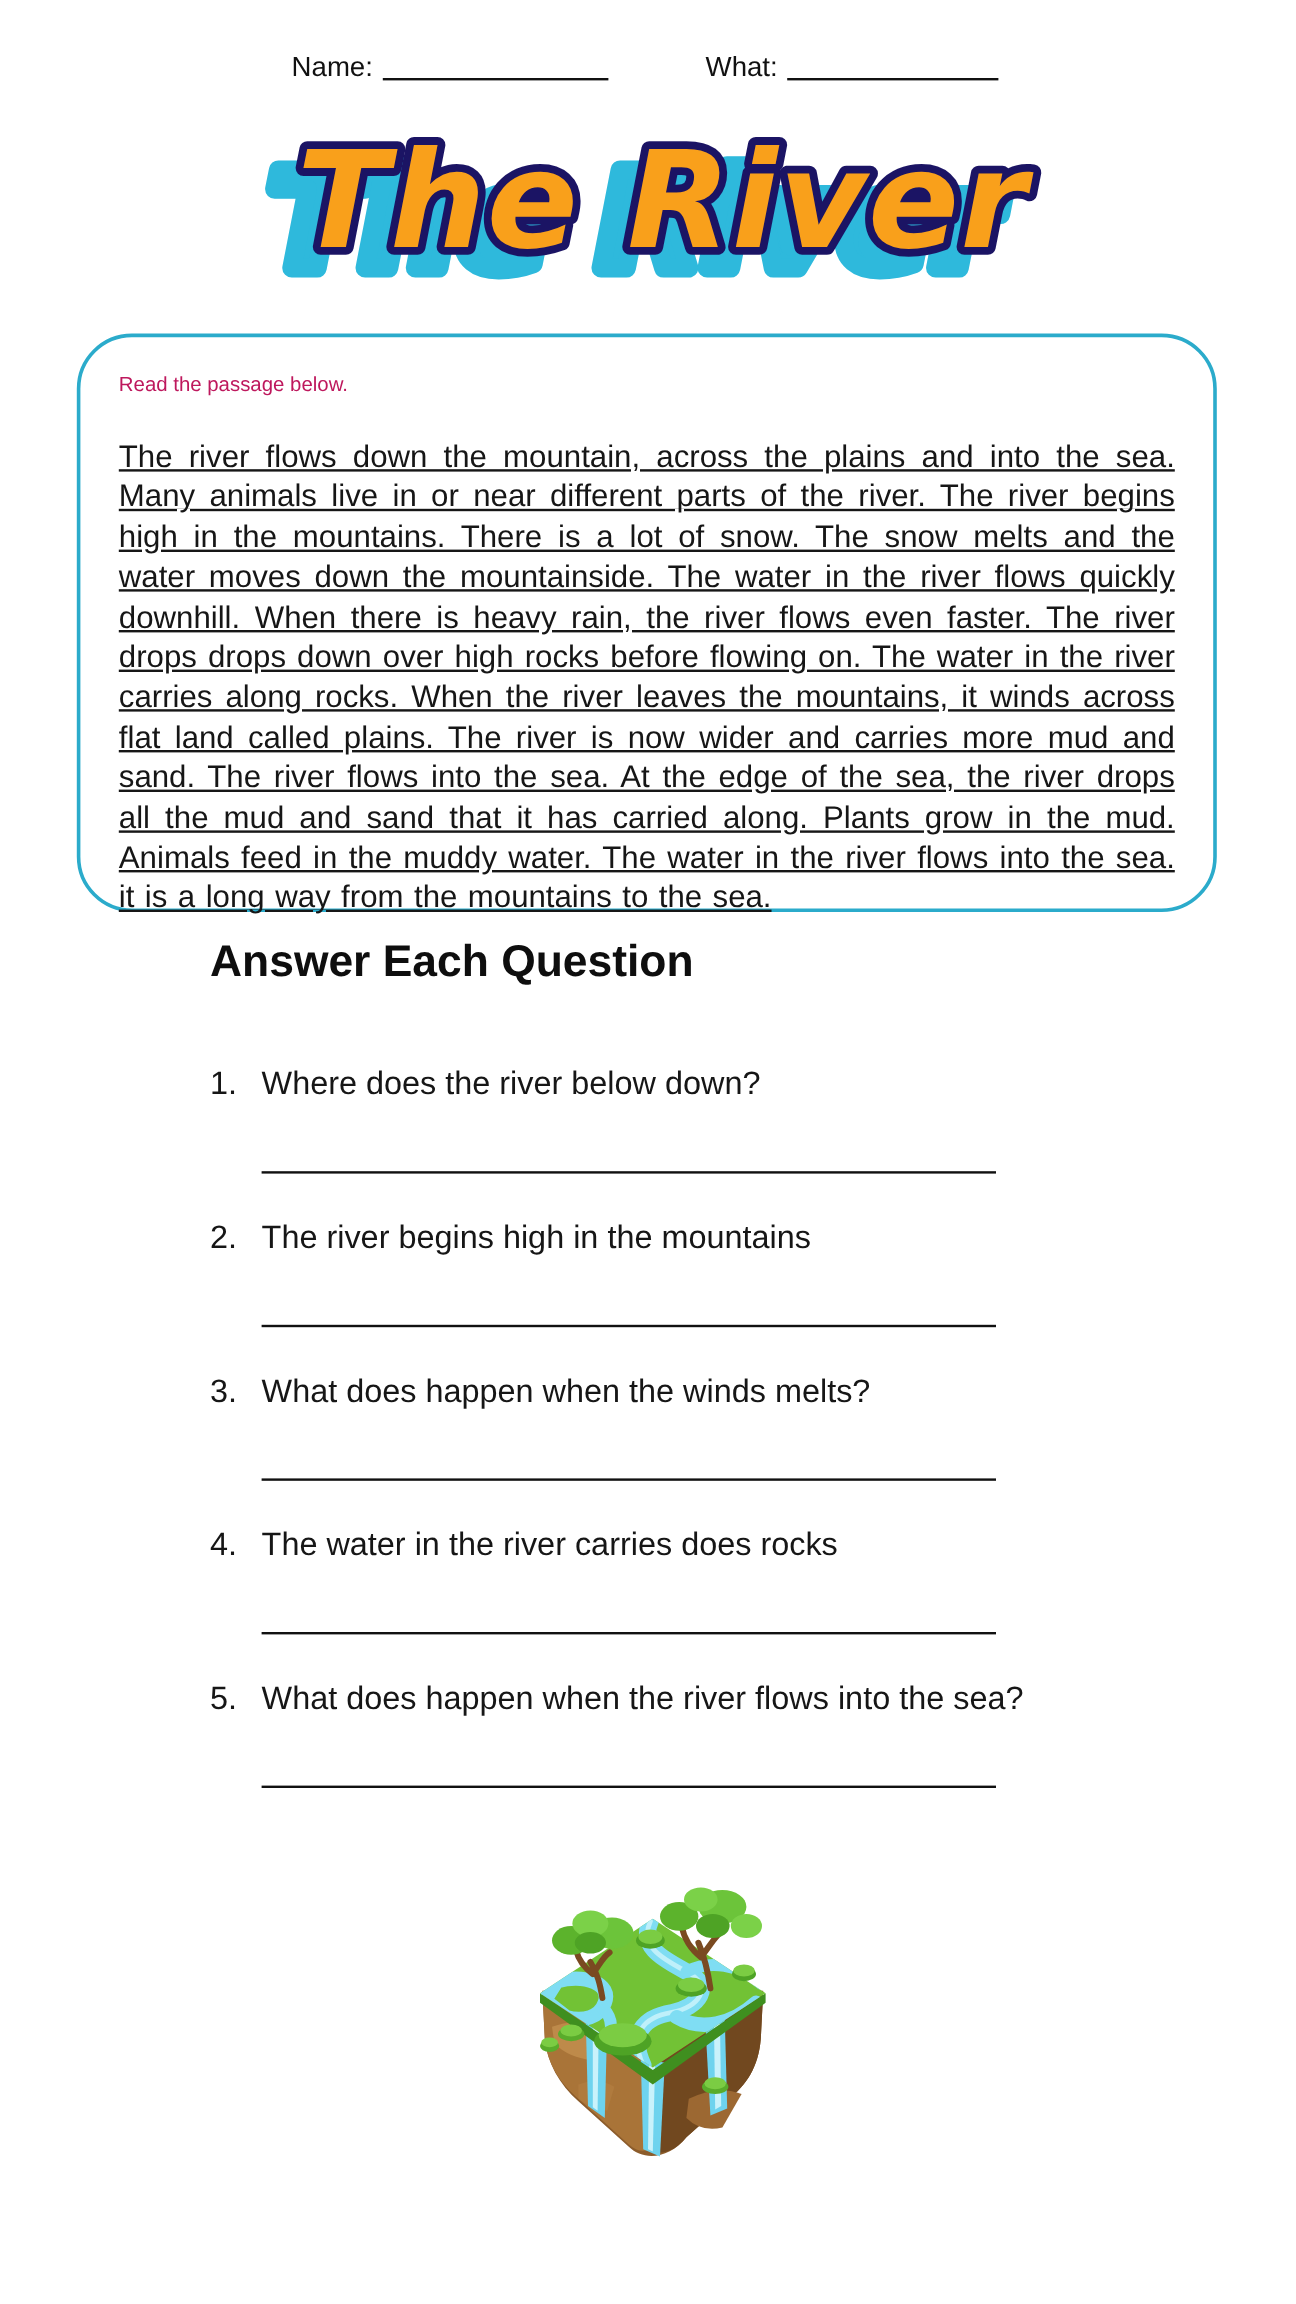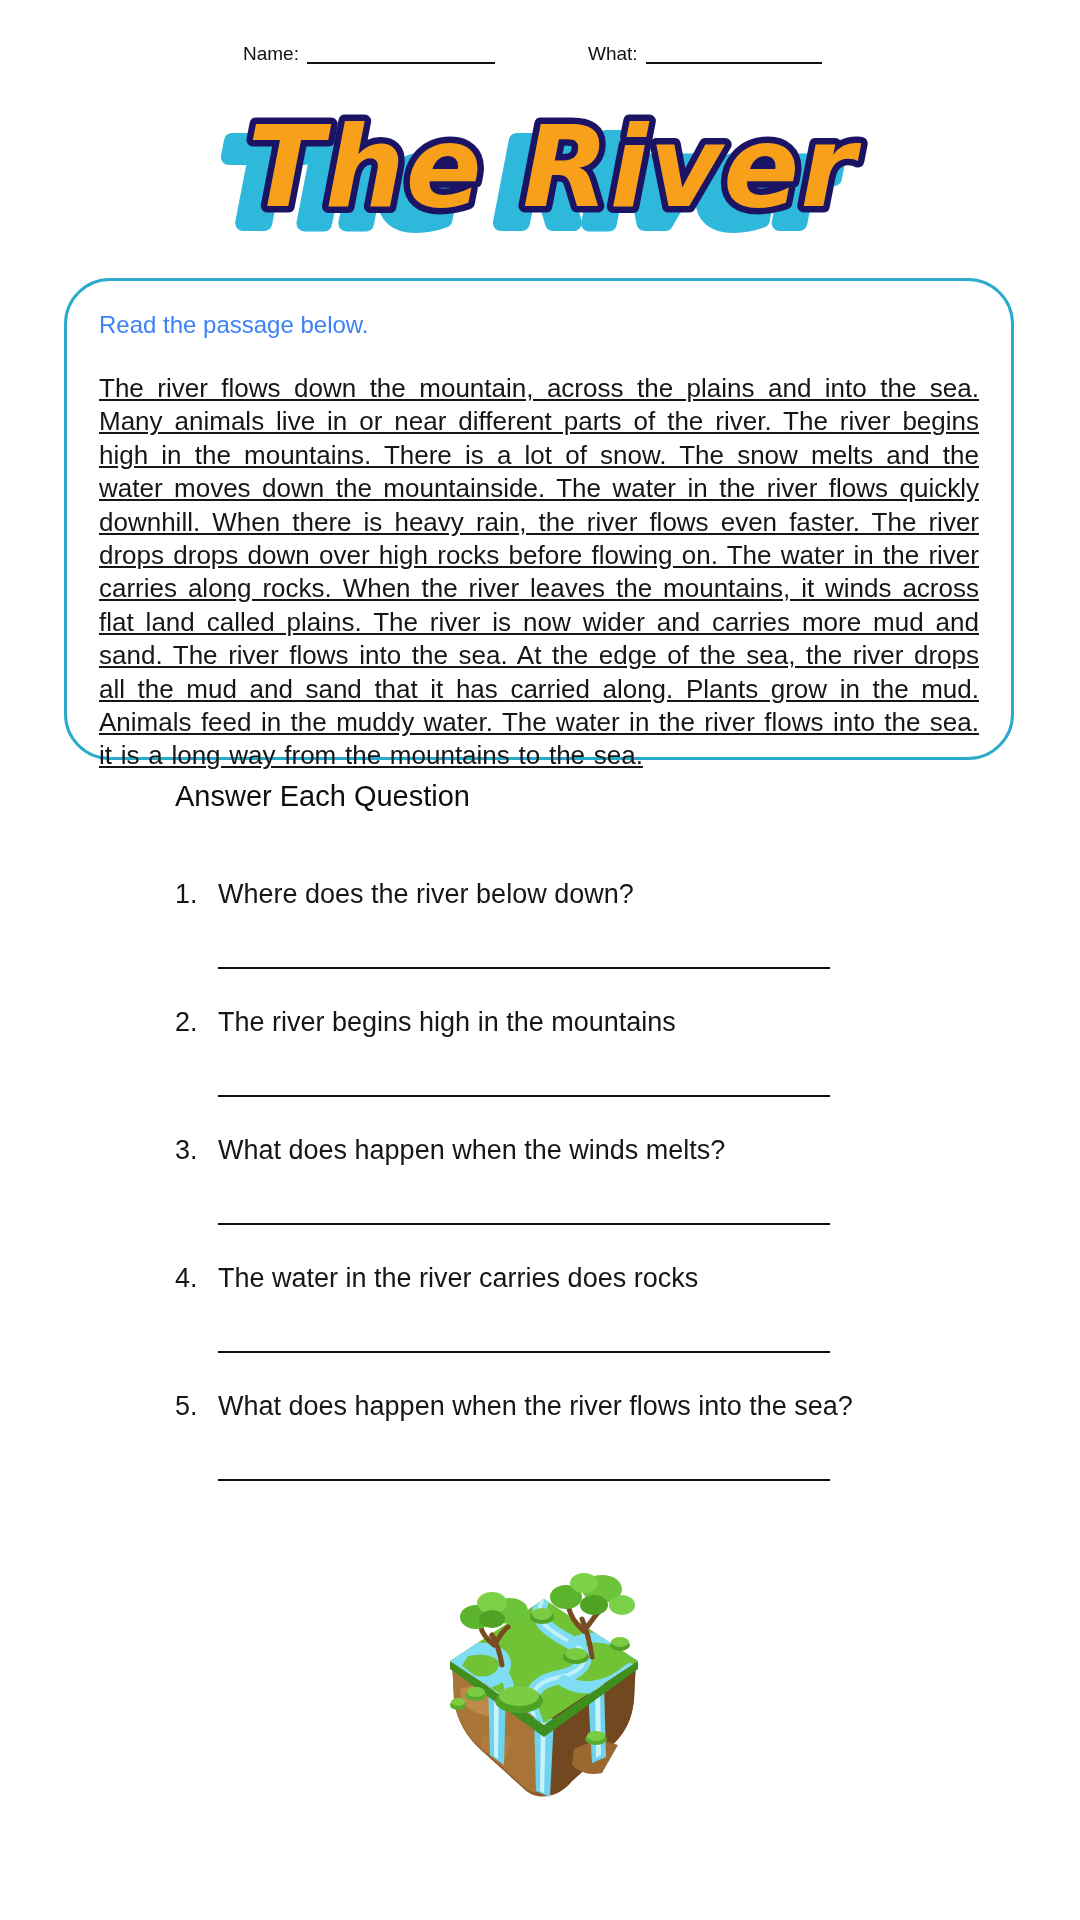--- a/index.html
+++ b/index.html
@@ -6,21 +6,21 @@
   .page {
     position:relative;
     width:1080px; height:1920px;
     background:#ffffff;
     font-family:"Liberation Sans", sans-serif;
     color:#1b1b1b;
     overflow:hidden;
   }
 
   
-  .field { position:absolute; top:42px; font-size:19px; color:#111; }
+  .field { position:absolute; top:42px; font-size:23px; color:#111; }
   .field-name { left:243px; }
   .field-date { left:588px; }
   .blank {
     display:inline-block;
     border-bottom:2px solid #111;
     height:20px;
     margin-left:8px;
     vertical-align:-4px;
   }
   .blank-name { width:188px; }
@@ -42,43 +42,43 @@
   .passage-box {
     position:absolute;
     left:64px; top:278px;
     width:950px; height:482px;
     box-sizing:border-box;
     border:3px solid #2babcb;
     border-radius:46px;
     padding:30px 32px 0 32px;
   }
   .passage-instruction {
-    font-size:24px;
+    font-size:17px;
     margin:0 0 33px 0;
-    color:#3b82f6;
+    color:#be185d;
   }
   .passage-body {
     font-size:26px;
     line-height:33.4px;
     text-align:justify;
     margin:0;
     color:#161616;
     word-spacing:1.5px;
     text-decoration:underline;
   }
 
   
   .questions {
     position:absolute;
     left:175px; top:780px;
     width:720px;
   }
   .questions-heading {
-    font-size:29px;
-    font-weight:normal;
+    font-size:37px;
+    font-weight:bold;
     color:#0e0e0e;
     margin:0 0 66px 0;
   }
   .q-block { margin:0; }
   .q-row { display:flex; font-size:27px; color:#161616; }
   .q-num { width:43px; flex:0 0 43px; }
   .q-text { flex:1; }
   .answer-line {
     margin:57px 0 38px 43px;
     width:612px;

